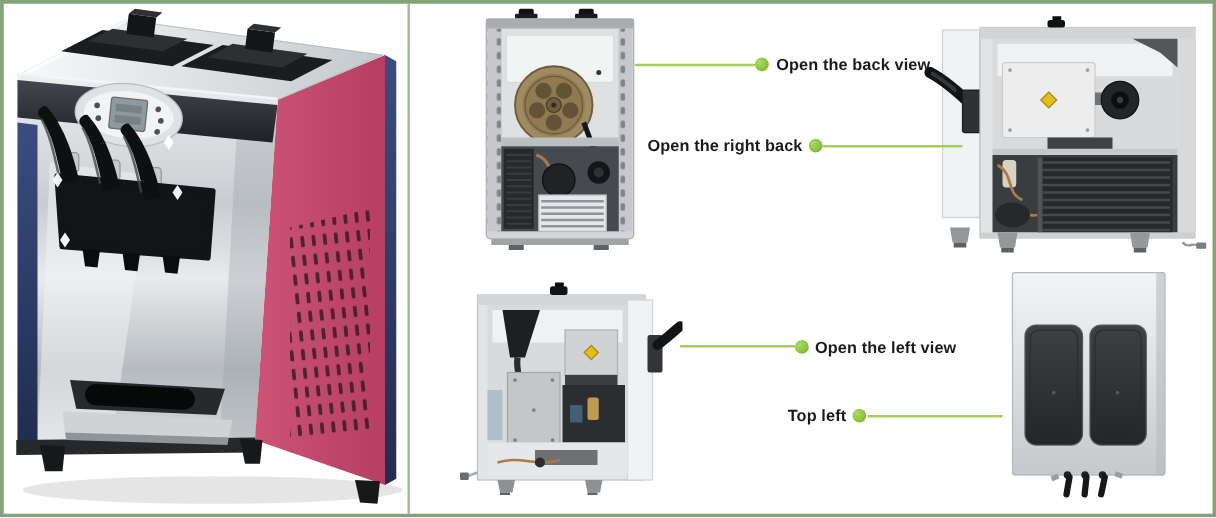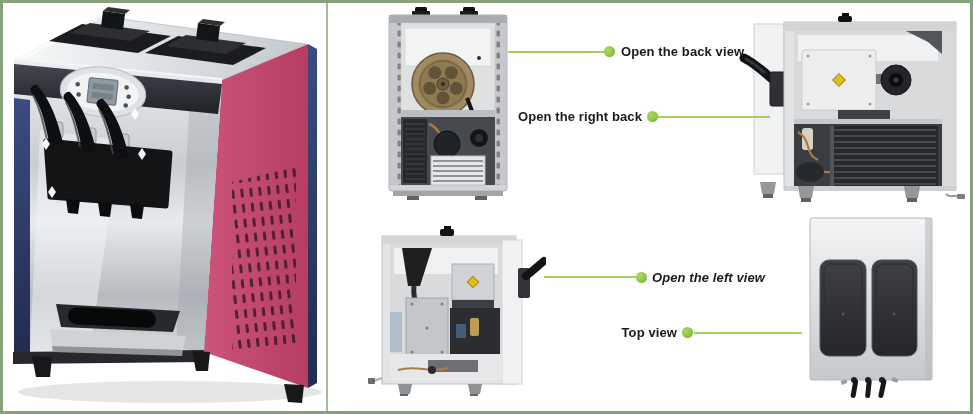--- a/index.html
+++ b/index.html
@@ -276,21 +276,21 @@
   <div class="leader" style="left:508px;top:51px;width:96px;"></div>
   <span class="dot" style="left:604px;top:46px;"></span>
   <span class="callout-label" style="left:621px;top:44px;">Open the back view</span>
 
   <span class="callout-label" style="right:331px;top:109px;">Open the right back</span>
   <span class="dot" style="left:647px;top:111px;"></span>
   <div class="leader" style="left:658px;top:116px;width:112px;"></div>
 
   <div class="leader" style="left:544px;top:276px;width:92px;"></div>
   <span class="dot" style="left:636px;top:272px;"></span>
-  <span class="callout-label" style="left:652px;top:270px;font-style:italic;">Open the left view</span>
-
-  <span class="callout-label" style="right:296px;top:325px;">Top view</span>
+  <span class="callout-label" style="left:652px;top:270px;">Open the left view</span>
+
+  <span class="callout-label" style="right:296px;top:325px;">Top left</span>
   <span class="dot" style="left:682px;top:327px;"></span>
   <div class="leader" style="left:694px;top:332px;width:108px;"></div>
 
   <div class="divider"></div>
   <div class="frame"></div>
 </div>
 
 </body></html>

